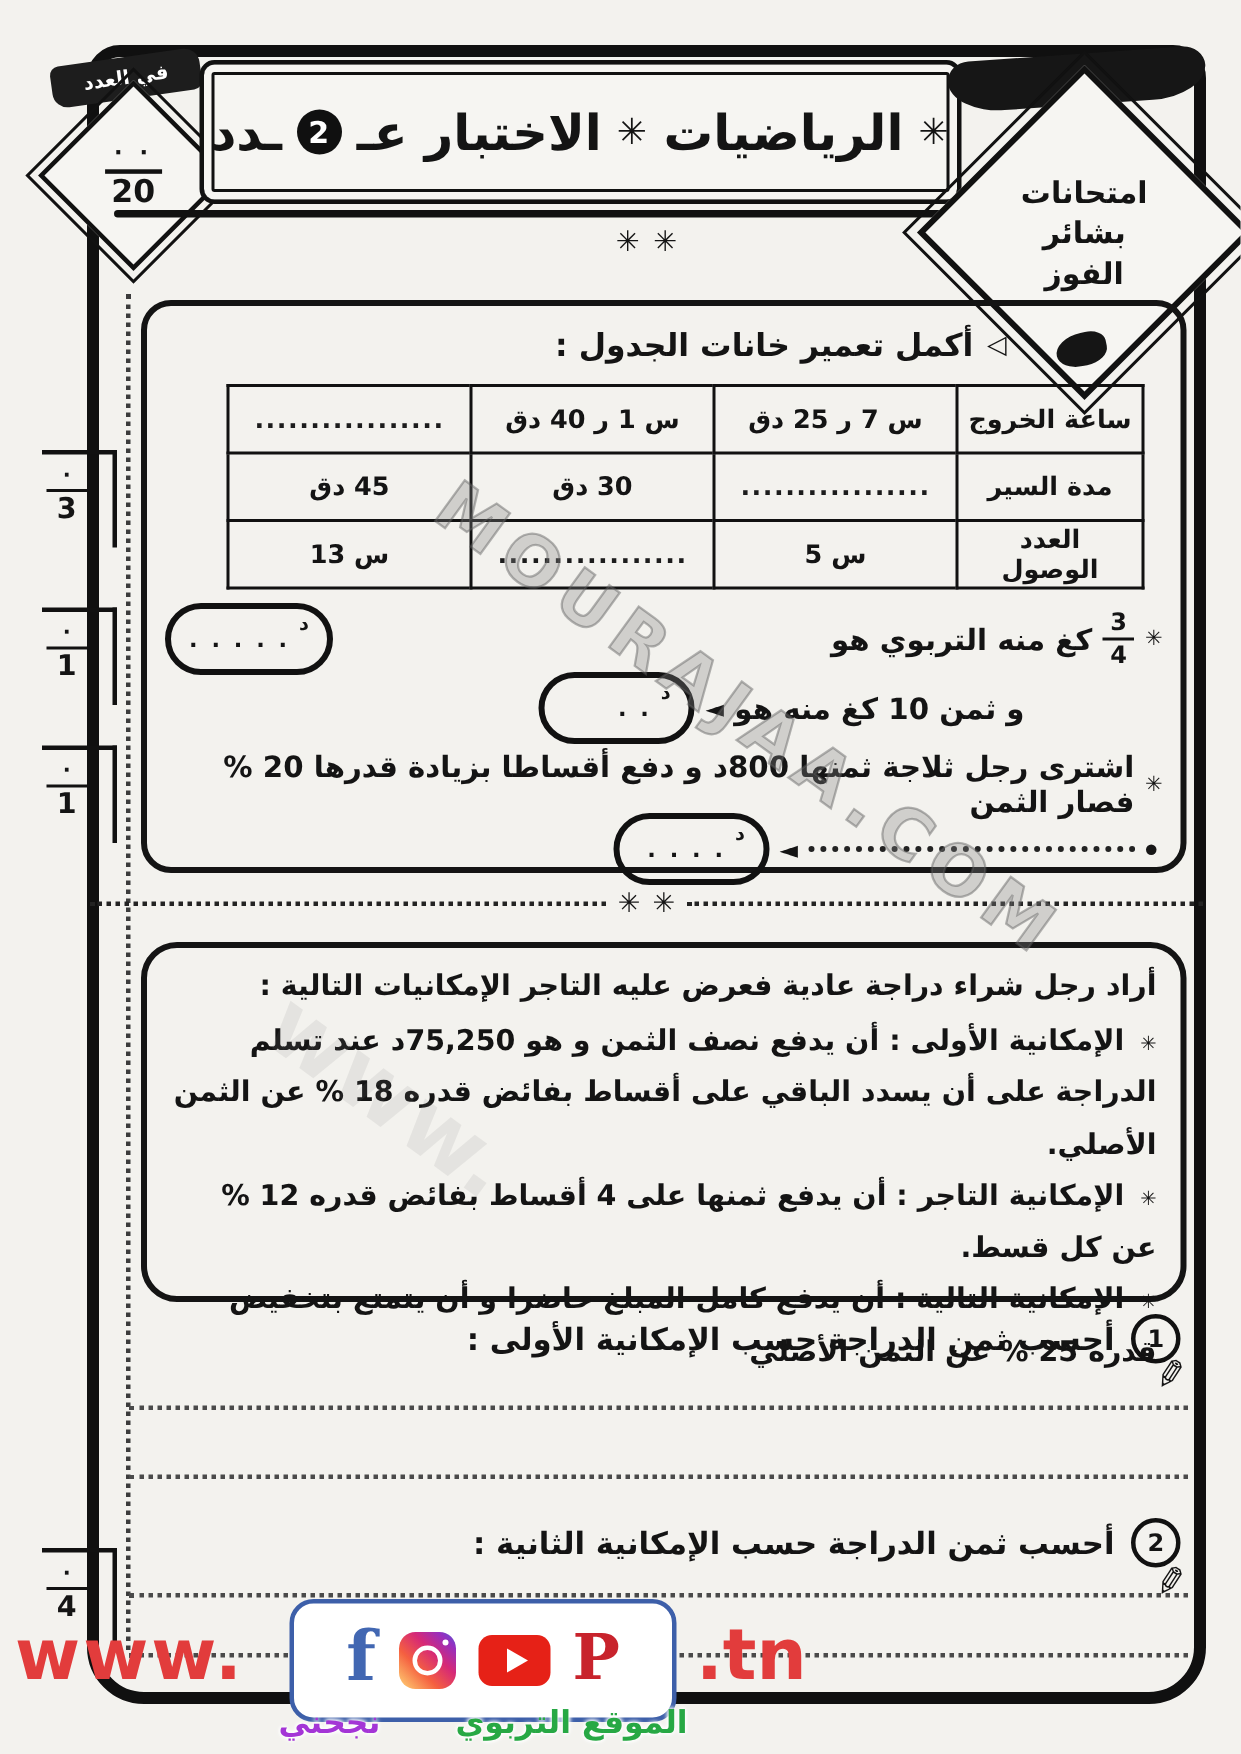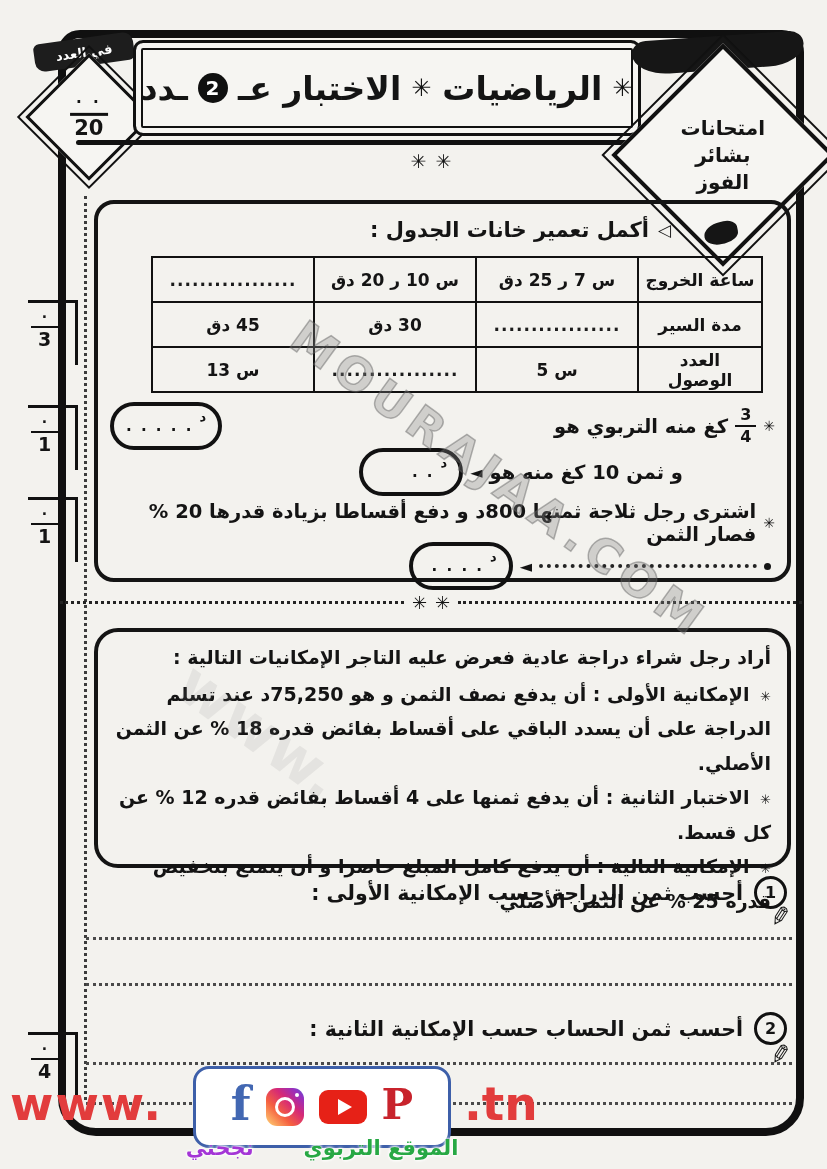--- a/index.html
+++ b/index.html
@@ -206,21 +206,21 @@
   <div class="instr">
     <span class="marker">◁</span>
     <span>أكمل تعمير خانات الجدول :</span>
   </div>
 
   <table class="sched">
     <tbody>
         <tr>
       <th>ساعة الخروج</th>
       <td>س 7 ر 25 دق</td>
-      <td>س 10 ر 20 دق</td>
+      <td>س 1 ر 40 دق</td>
       <td class="dotsfill">.................</td>
     </tr>
     <tr>
       <th>مدة السير</th>
       <td class="dotsfill">.................</td>
       <td>30 دق</td>
       <td>45 دق</td>
     </tr>
     <tr>
       <th>العدد الوصول</th>
@@ -277,41 +277,41 @@
 
 <div class="abs box2">
   <p class="intro-line">أراد رجل شراء دراجة عادية فعرض عليه التاجر الإمكانيات التالية :</p>
   <p class="opt">
     <span class="obullet">✳</span>
     <b>الإمكانية الأولى :</b>
     <span>أن يدفع نصف الثمن و هو 75,250د عند تسلم الدراجة على أن يسدد الباقي على أقساط بفائض قدره 18 % عن الثمن الأصلي.</span>
   </p>
   <p class="opt">
     <span class="obullet">✳</span>
-    <b>الاختبار الثانية :</b>
+    <b>الإمكانية التاجر :</b>
     <span>أن يدفع ثمنها على 4 أقساط بفائض قدره 12 % عن كل قسط.</span>
   </p>
   <p class="opt">
     <span class="obullet">✳</span>
     <b>الإمكانية التالية :</b>
     <span>أن يدفع كامل المبلغ حاضرا و أن يتمتع بتخفيض قدره 25 % عن الثمن الأصلي</span>
   </p>
 </div>
 
 <div class="abs qline" style="top:876px;">
   <span class="qnum">1</span>
   <span>أحسب ثمن الدراجة حسب الإمكانية الأولى :</span>
 </div>
 <div class="abs pen" style="left:770px;top:902px;">✎</div>
 <div class="abs ansline" style="top:937px;"></div>
 <div class="abs ansline" style="top:983px;"></div>
 
 <div class="abs qline" style="top:1012px;">
   <span class="qnum">2</span>
-  <span>أحسب ثمن الحساب حسب الإمكانية الثانية :</span>
+  <span>أحسب ثمن الدراجة حسب الإمكانية الثانية :</span>
 </div>
 <div class="abs pen" style="left:770px;top:1040px;">✎</div>
 <div class="abs ansline" style="top:1062px;"></div>
 <div class="abs ansline" style="top:1102px;z-index:1;"></div>
 
 <div class="ms" style="top:300px;">
   <div class="frac">
       <div class="md">·</div>
   <div class="mv">3</div>
     </div>

